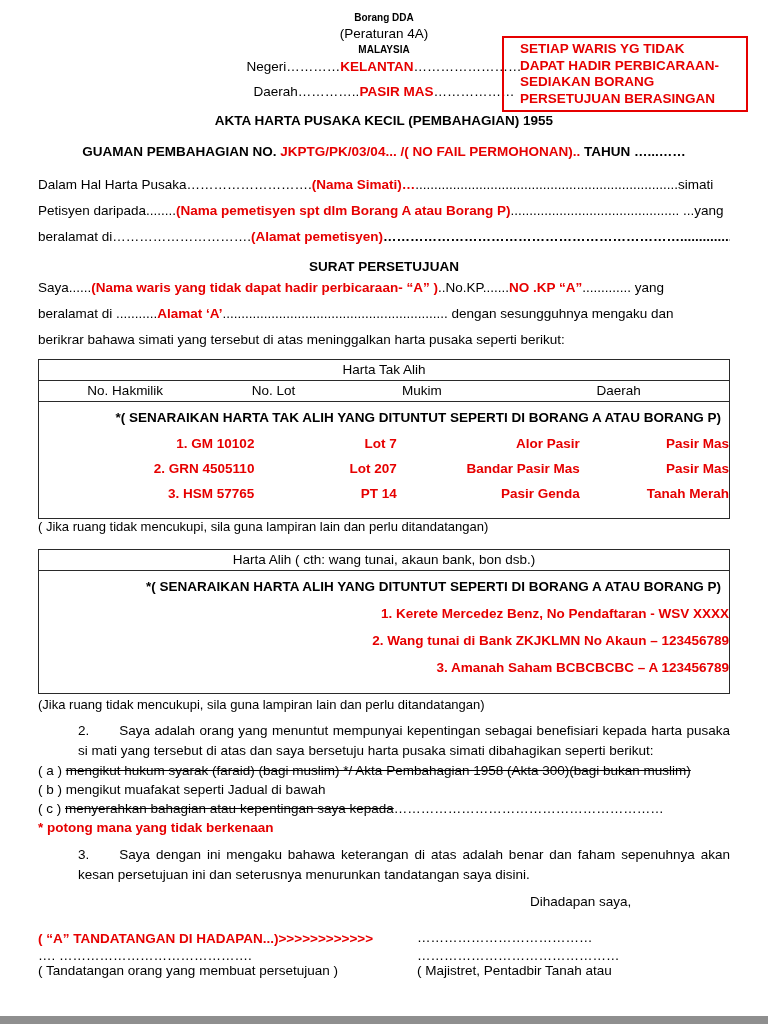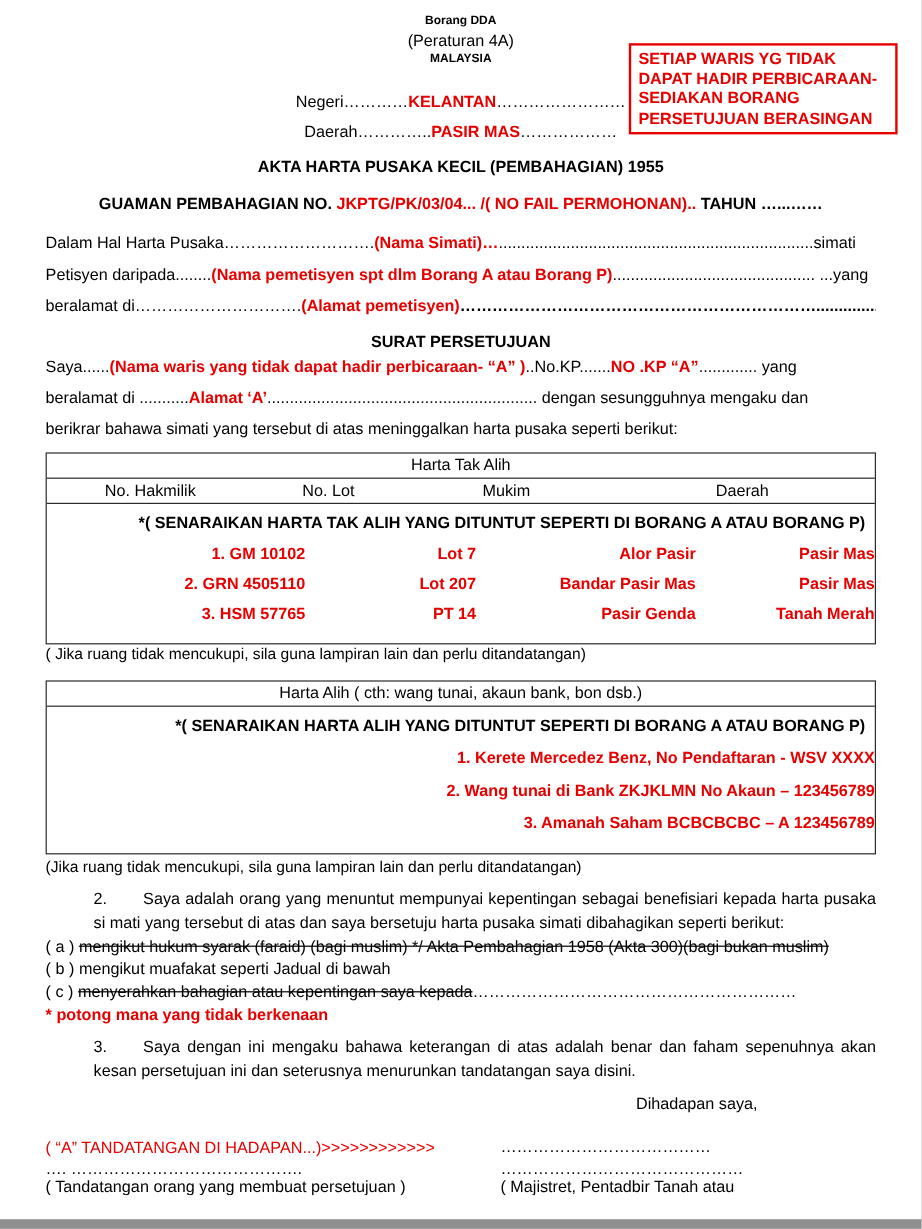--- a/index.html
+++ b/index.html
@@ -8,44 +8,44 @@
   body { background:#8f8f8f; font-family:"Liberation Sans","DejaVu Sans",sans-serif; overflow:hidden; }
   .page { position:relative; width:768px; height:1016px; background:#fff; color:#000;
           font-size:13.5px; padding:10px 38px 0; overflow:hidden; }
   .b { font-weight:700; }
   .red { color:var(--red); }
   .c { text-align:center; }
   .nw { white-space:nowrap; overflow:hidden; }
   .strike { text-decoration:line-through; }
   .head { text-align:center; line-height:16px; }
   .head .t { font-size:10px; font-weight:700; }
-  .notice { position:absolute; top:36px; right:20px; width:224px; border:2px solid var(--red);
-            color:var(--red); font-weight:700; font-size:13.5px; line-height:16.5px; padding:3px 6px; }
+  .notice { position:absolute; top:36px; right:20px; width:246px; border:2px solid var(--red);
+            color:var(--red); font-weight:700; font-size:13.5px; line-height:16.5px; padding:3px 16px; }
   .hline { line-height:17px; }
-  .mt18 { margin-top:18px; } .mt14 { margin-top:14px; } .mt12 { margin-top:12px; } .mt8 { margin-top:8px; } .mt6 { margin-top:6px; }
+  .mt18 { } .mt14 { margin-top:14px; } .mt12 { margin-top:12px; } .mt8 { margin-top:8px; } .mt6 { margin-top:6px; }
   .mt4 { margin-top:0; } .mt3 { margin-top:3px; } .mt20 { margin-top:20px; }
   .pline { line-height:26px; }
   .tbl { border:1.4px solid #2a2a2a; }
   .tbl-caption { text-align:center; line-height:20px; border-bottom:1.4px solid #2a2a2a; }
   .tbl-cols { display:grid; grid-template-columns:25% 18% 25% 32%; text-align:center;
               line-height:20px; border-bottom:1.4px solid #2a2a2a; }
   .tbl-body { padding:6px 0 12px;text-align:right; }
   .tbl-note { font-weight:700; padding:2px 8px 6px 10px; }
   .trow { display:grid; grid-template-columns:30% 21% 27% 22%; font-weight:700; color:var(--red);
           line-height:25px; padding-left:12px; }
   .trow2 { font-weight:700; color:var(--red); line-height:27px; padding-left:12px; }
   .fn { font-size:13px; line-height:16px; }
   .para { text-align:justify; line-height:20px;margin-left:40px; }
   .gap { display:inline-block; width:30px; }
   .items { line-height:19px; }
   .witness { padding-left:492px; line-height:17px; }
   .sigrow { display:flex; }
   .sig-left { flex:1; }
   .sig-right { width:313px; }
-  .redline { font-weight:400; color:var(--red); line-height:18px; }
+  .redline { font-weight:700; color:var(--red); line-height:18px; }
 </style>
 </head>
 <body>
 
 <div class="page">
 
   <div class="head">
     <div class="t">Borang DDA</div>
     <div>(Peraturan 4A)</div>
     <div class="t">MALAYSIA</div>

